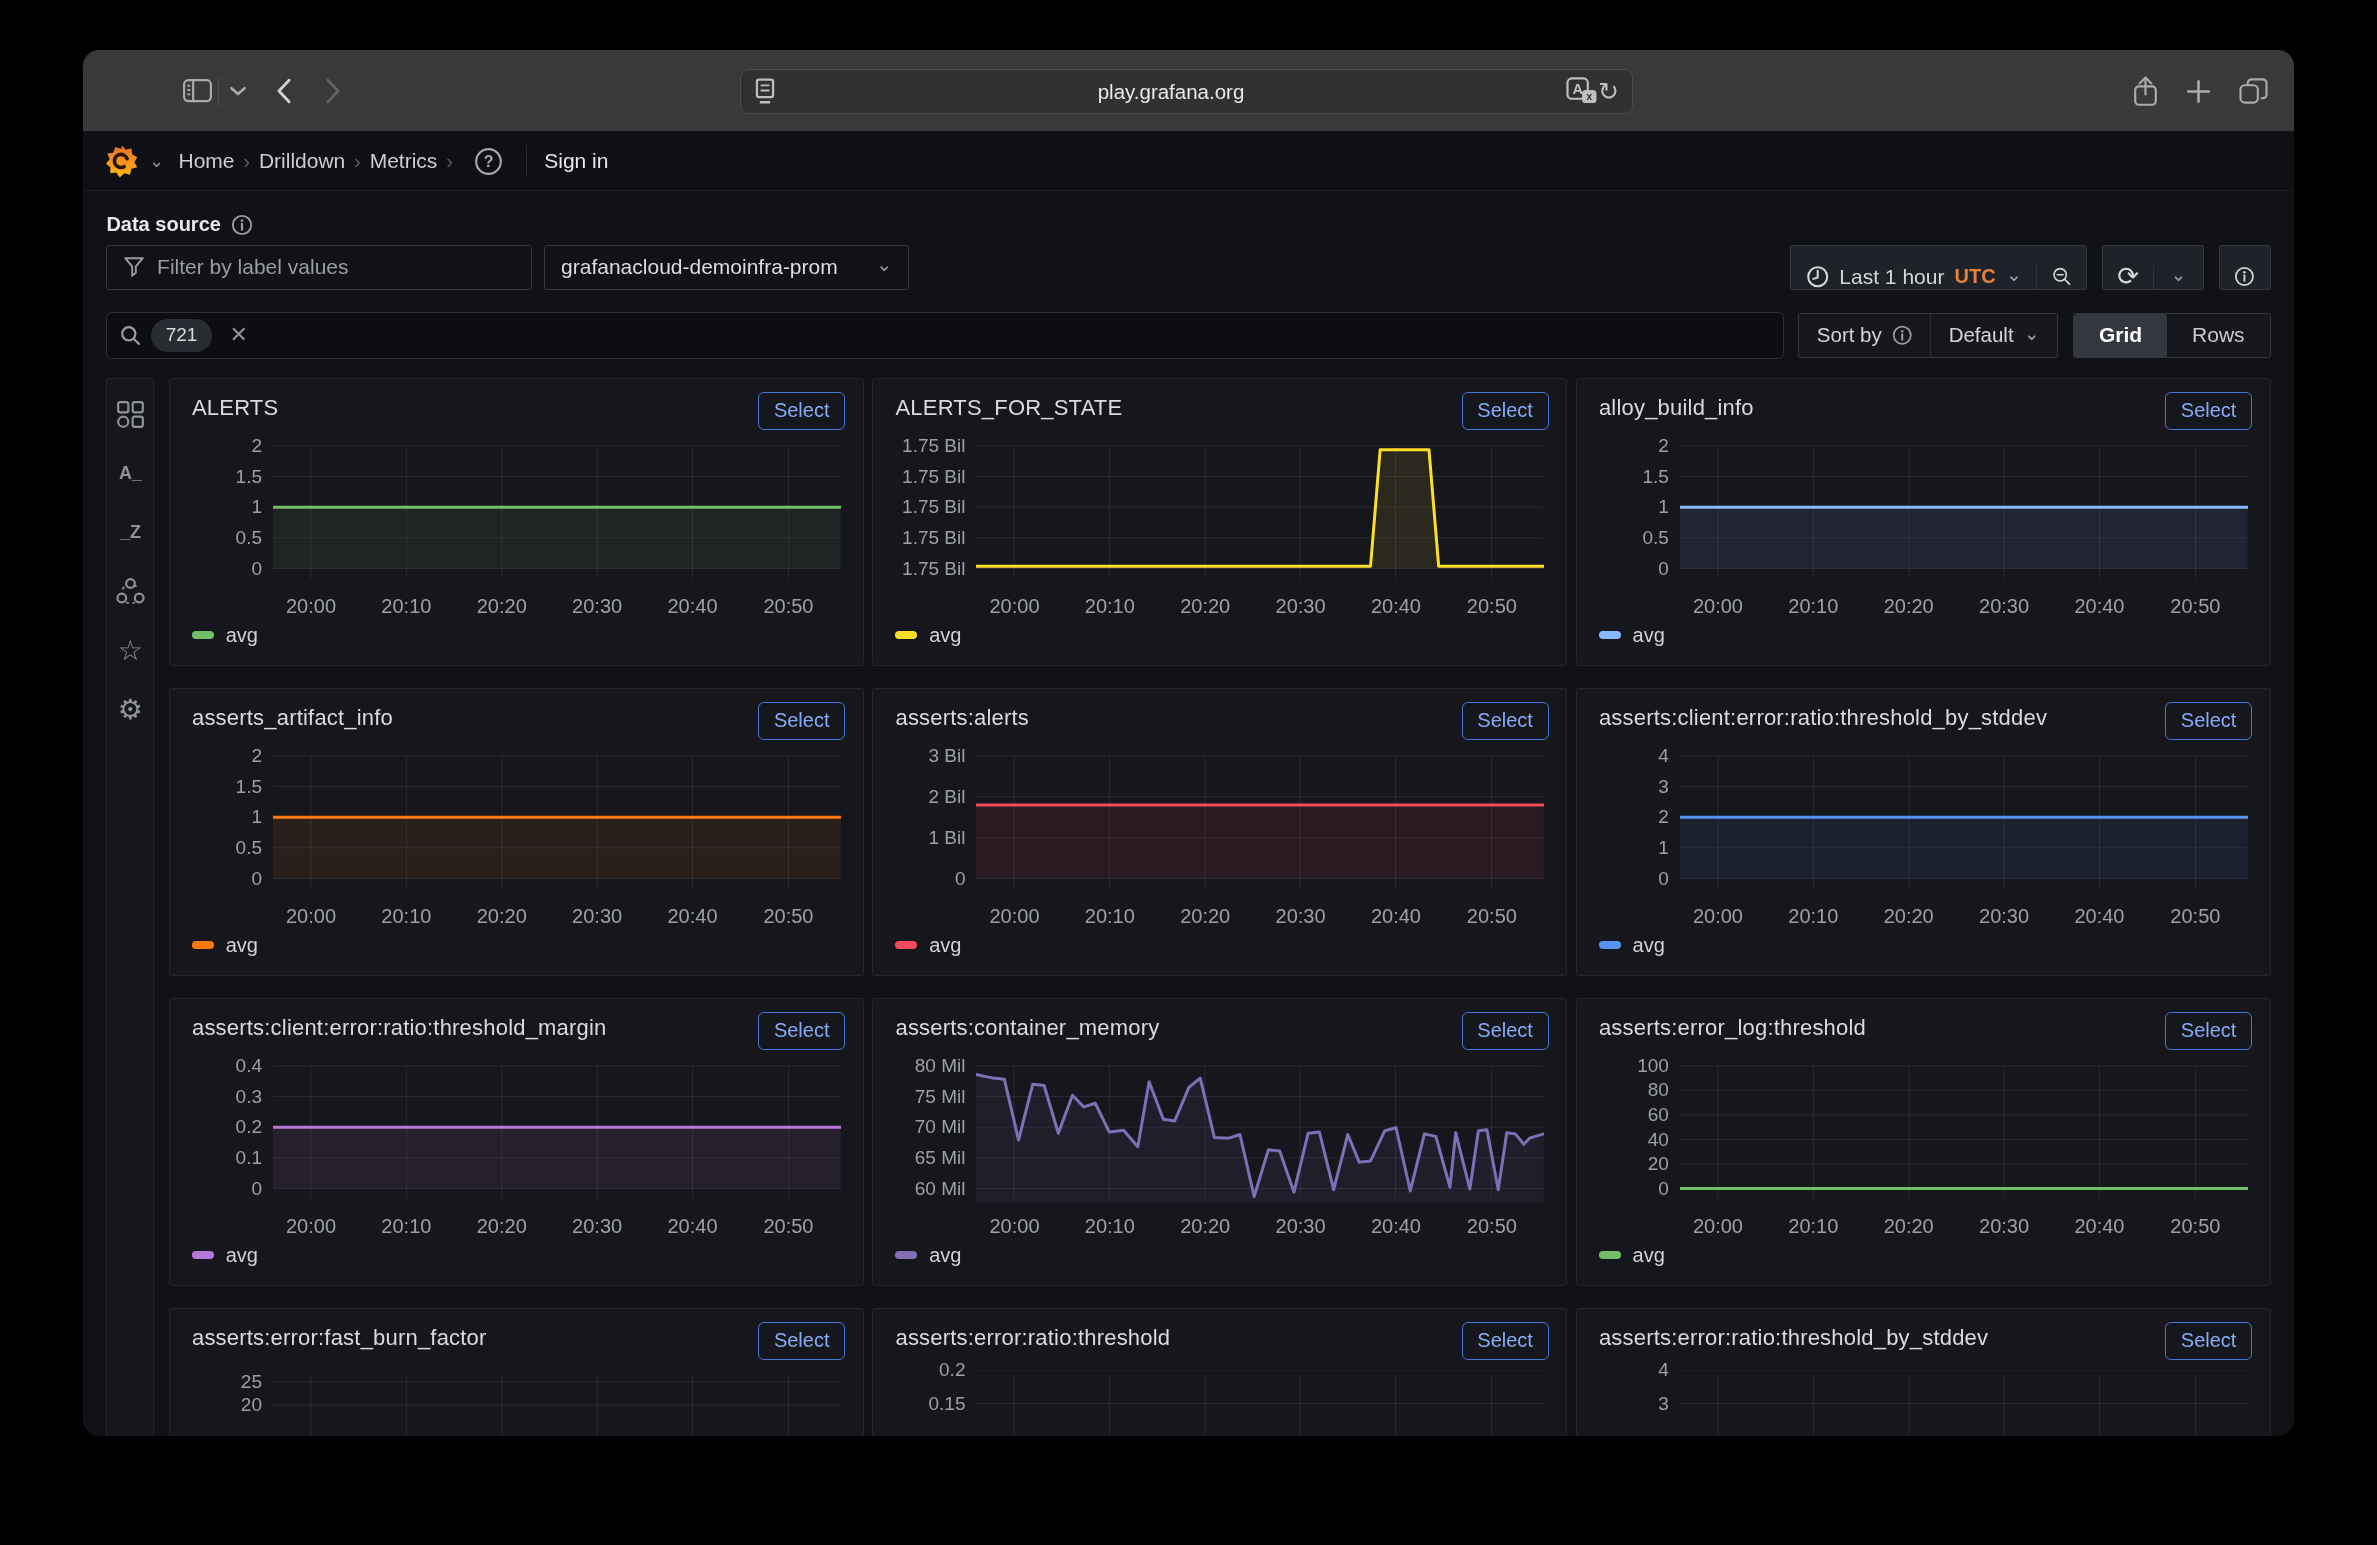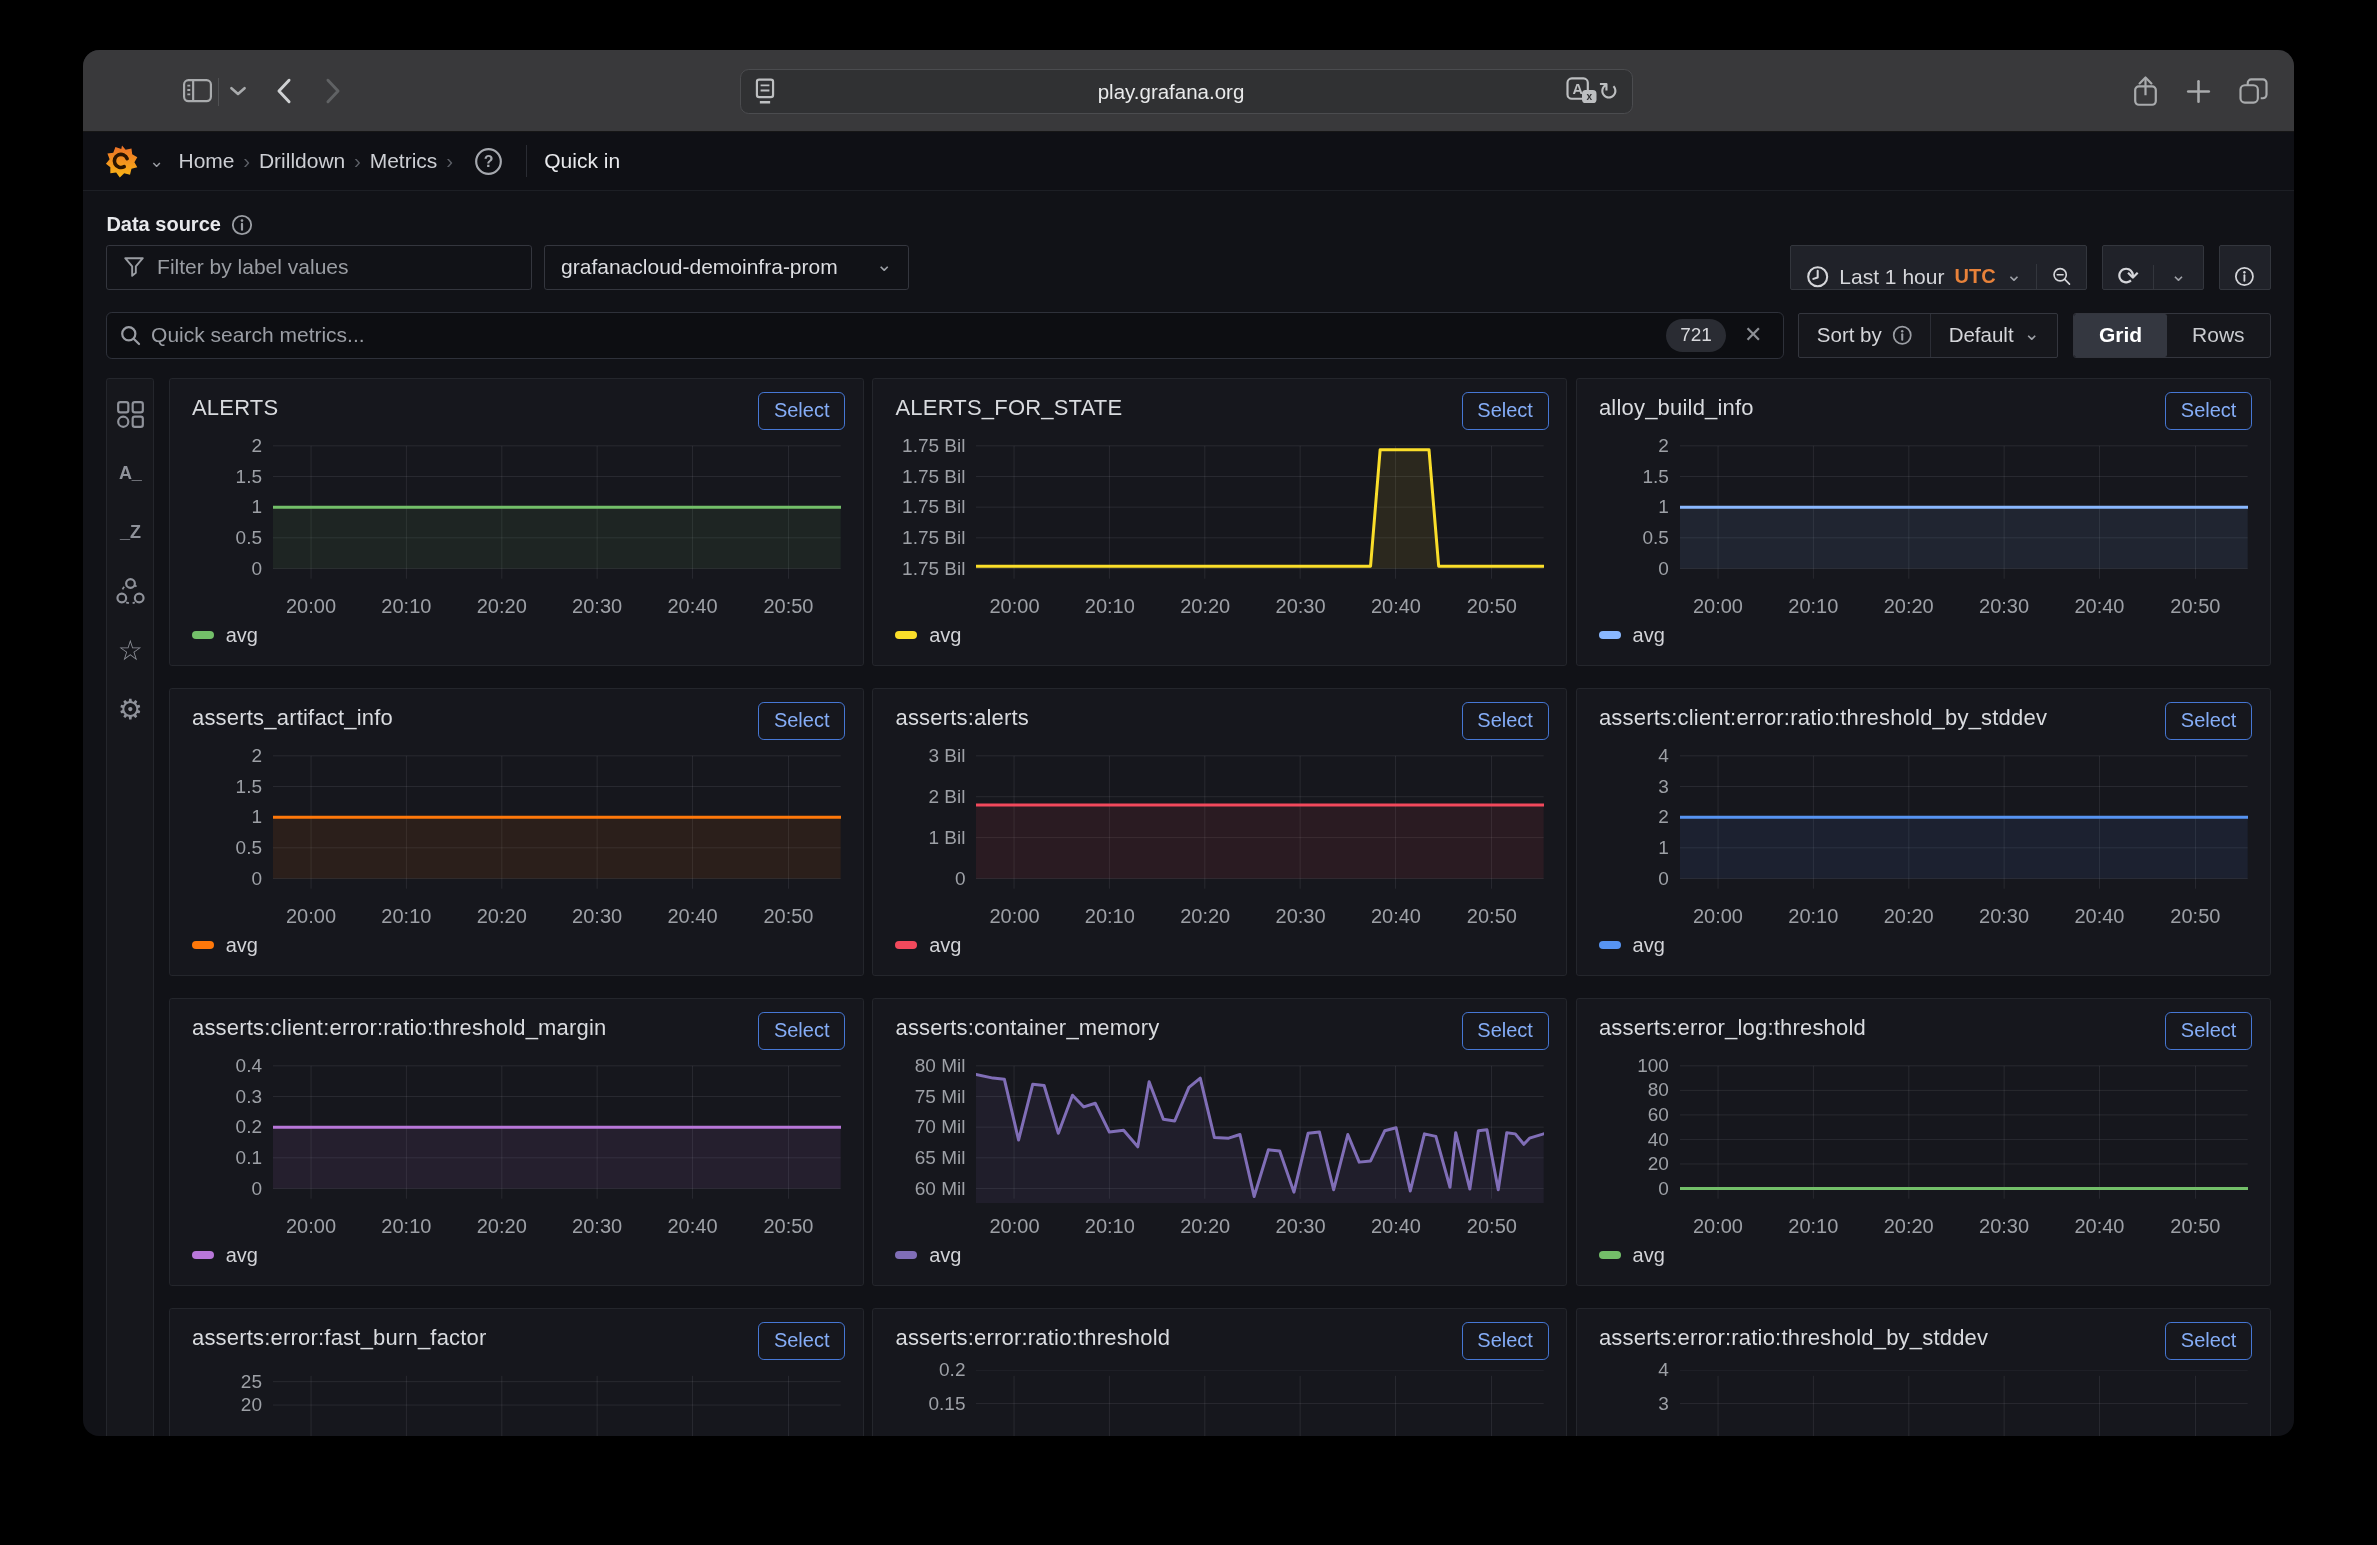--- a/index.html
+++ b/index.html
@@ -199,21 +199,21 @@
       <span class="crumb-chev"></span>
     </nav>
 
     <span class="help-btn">
       <svg class="ic" width="29" height="29" viewBox="0 0 40 40">
           <circle cx="20" cy="20" r="17" fill="none" stroke="#a5a8ae" stroke-width="3"></circle>
           <text x="20" y="27" text-anchor="middle" fill="#a5a8ae" font-size="22" font-family="Liberation Sans, sans-serif" font-weight="bold">?</text>
         </svg>
     </span>
     <span class="vdiv"></span>
-    <span class="signin">Quick in</span>
+    <span class="signin">Sign in</span>
   </div>
 
   <div class="content">
 
     <div class="ds-label-row">
       <span class="ds-label">Data source</span>
       <svg class="ic" width="22" height="22" viewBox="0 0 30 30">
           <circle cx="15" cy="15" r="12.5" fill="none" stroke="#9a9da3" stroke-width="2.5"></circle>
           <circle cx="15" cy="9" r="1.8" fill="#9a9da3"></circle>
           <line x1="15" y1="13.5" x2="15" y2="21.5" stroke="#9a9da3" stroke-width="3" stroke-linecap="round"></line>
@@ -270,21 +270,20 @@
         </div>
       </div>
     </div>
 
     <div class="row3">
       <div class="qsearch">
         <svg class="ic" width="20.5" height="20.5" viewBox="0 0 28 28">
             <circle cx="12" cy="12" r="9" fill="none" stroke="#9a9da4" stroke-width="3"></circle>
             <line x1="19" y1="19" x2="26" y2="26" stroke="#9a9da4" stroke-width="3" stroke-linecap="round"></line>
           </svg>
-        <input type="text" placeholder="Quick search metrics..." style="">
         <span class="count-pill">721</span>
         <span class="clear-x">✕</span>
       </div>
       <div class="sortgroup">
         <div class="sortseg">
           <span>Sort by</span>
           <svg class="ic" width="20.5" height="20.5" viewBox="0 0 30 30">
               <circle cx="15" cy="15" r="12.5" fill="none" stroke="#9a9da3" stroke-width="2.5"></circle>
               <circle cx="15" cy="9" r="1.8" fill="#9a9da3"></circle>
               <line x1="15" y1="13.5" x2="15" y2="21.5" stroke="#9a9da3" stroke-width="3" stroke-linecap="round"></line>

